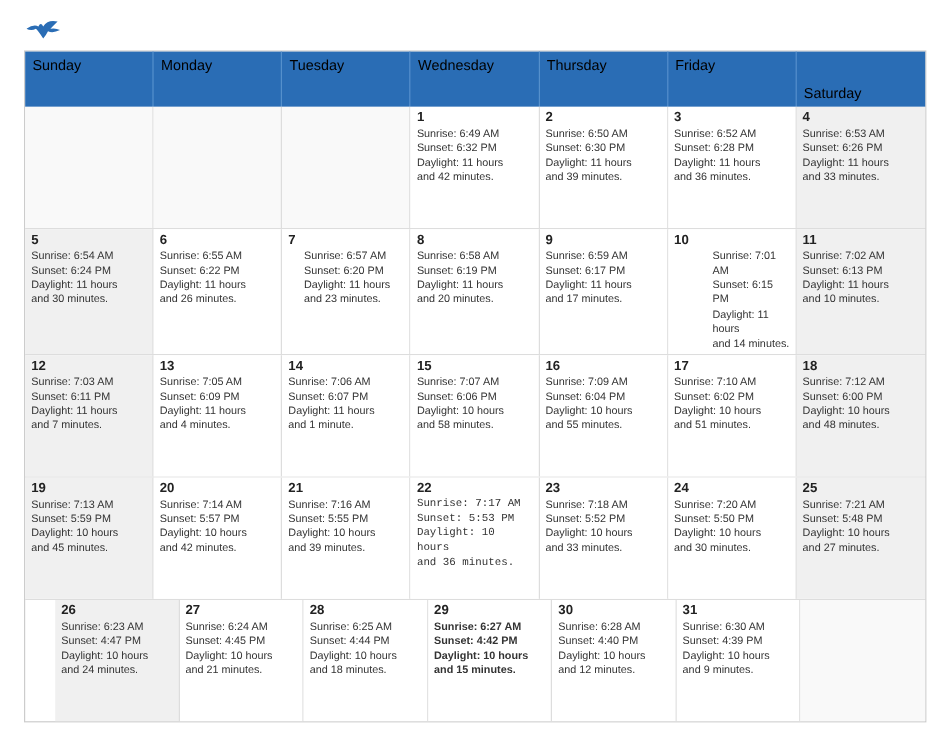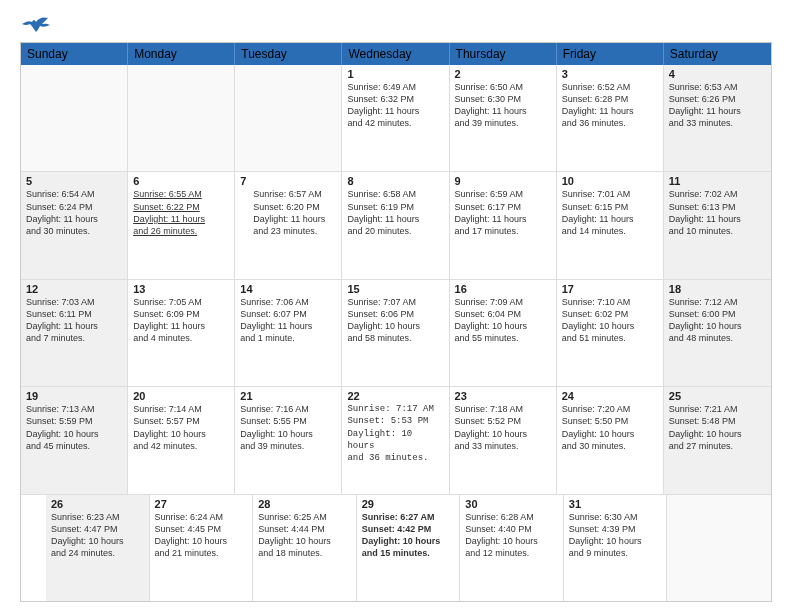--- a/index.html
+++ b/index.html
@@ -73,21 +73,21 @@
       background: #2a6db5;
     }
     .cal-header-cell {
       color: #000000;
       font-size: 12px;
       font-weight: normal;
       padding: 4px 6px;
       text-align: left;
       border-right: 1px solid #5590cc;
     }
-    .cal-header-cell:last-child { border-right: none; }
+    .cal-header-cell:last-child { border-right: none; margin-top: 24px; }
     .cal-body {
       flex: 1;
       display: flex;
       flex-direction: column;
     }
     .cal-row {
       display: grid;
       grid-template-columns: repeat(7, 1fr);
       flex: 1;
       border-bottom: 1px solid #ddd;
@@ -184,21 +184,21 @@
         <div class="cal-row">
           <div class="cal-cell shaded">
             <div class="day-num">5</div>
             <div class="cell-text" style="white-space: pre-line;">Sunrise: 6:54 AM
 Sunset: 6:24 PM
 Daylight: 11 hours
 and 30 minutes.</div>
           </div>
           <div class="cal-cell">
             <div class="day-num">6</div>
-            <div class="cell-text" style="white-space: pre-line; text-decoration: underline;">Sunrise: 6:55 AM
+            <div class="cell-text" style="white-space: pre-line;">Sunrise: 6:55 AM
 Sunset: 6:22 PM
 Daylight: 11 hours
 and 26 minutes.</div>
           </div>
           <div class="cal-cell">
             <div class="day-num">7</div>
             <div class="cell-text" style="white-space: pre-line; margin-left: 13px;">Sunrise: 6:57 AM
 Sunset: 6:20 PM
 Daylight: 11 hours
 and 23 minutes.</div>
@@ -212,21 +212,21 @@
           </div>
           <div class="cal-cell">
             <div class="day-num">9</div>
             <div class="cell-text" style="white-space: pre-line;">Sunrise: 6:59 AM
 Sunset: 6:17 PM
 Daylight: 11 hours
 and 17 minutes.</div>
           </div>
           <div class="cal-cell">
             <div class="day-num">10</div>
-            <div class="cell-text" style="white-space: pre-line;">Sunrise: 7:01 AM
+            <div class="cell-text" style="white-space: pre-line; margin-left: 32px;">Sunrise: 7:01 AM
 Sunset: 6:15 PM
 Daylight: 11 hours
 and 14 minutes.</div>
           </div>
           <div class="cal-cell shaded">
             <div class="day-num">11</div>
             <div class="cell-text" style="white-space: pre-line;">Sunrise: 7:02 AM
 Sunset: 6:13 PM
 Daylight: 11 hours
 and 10 minutes.</div>

